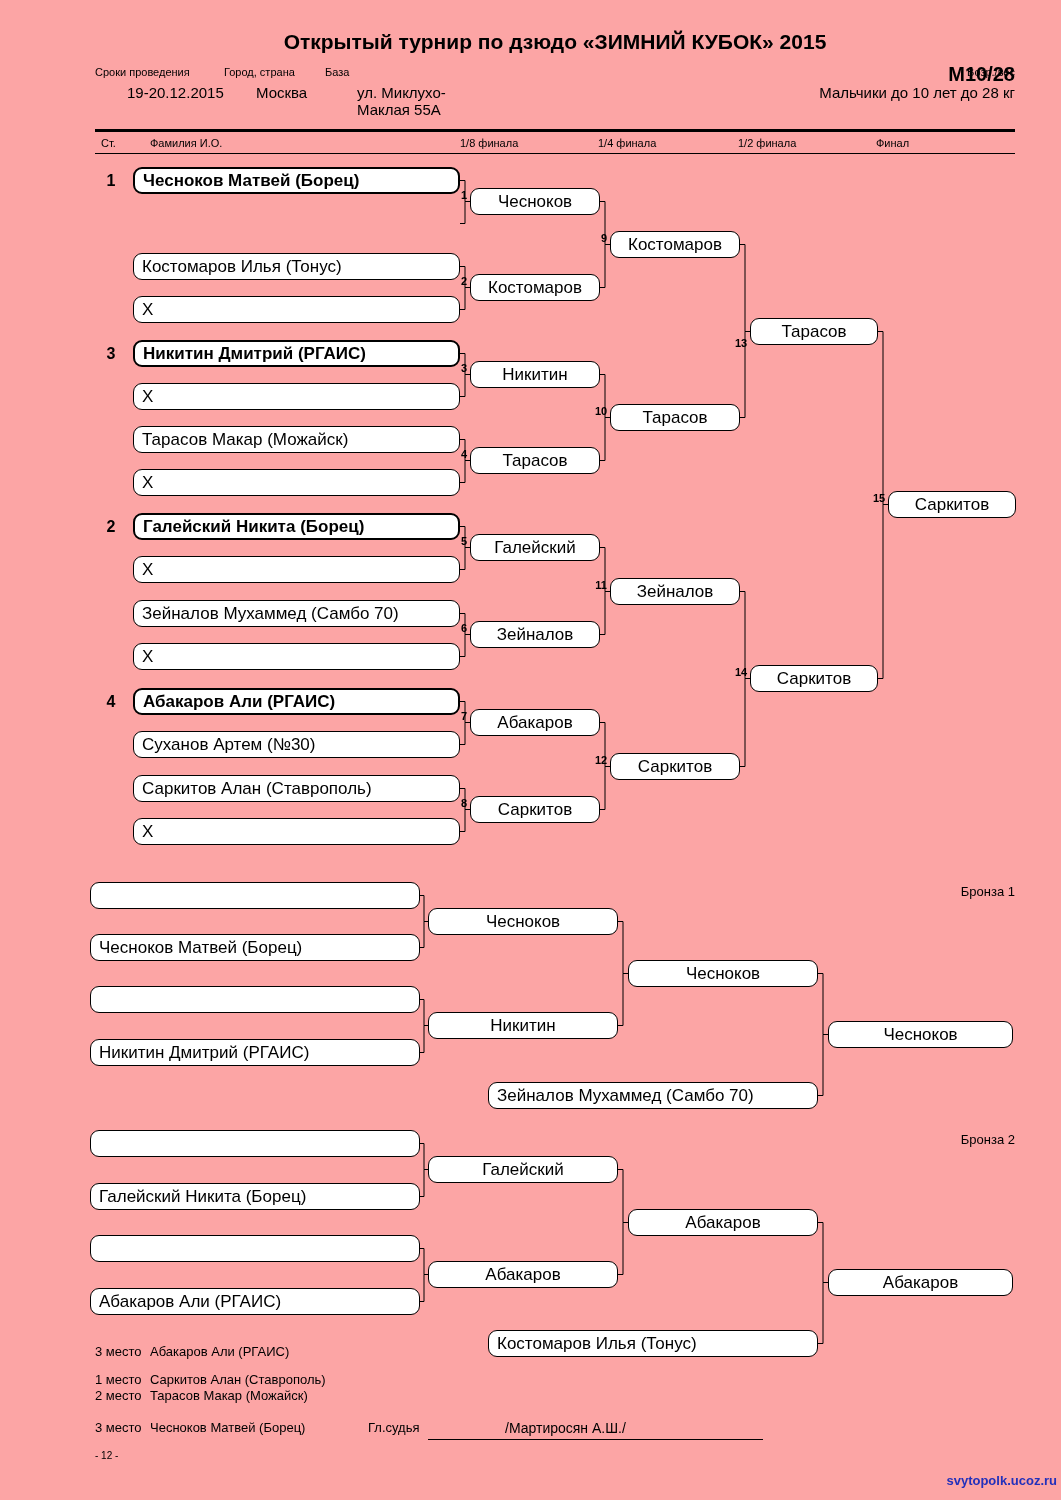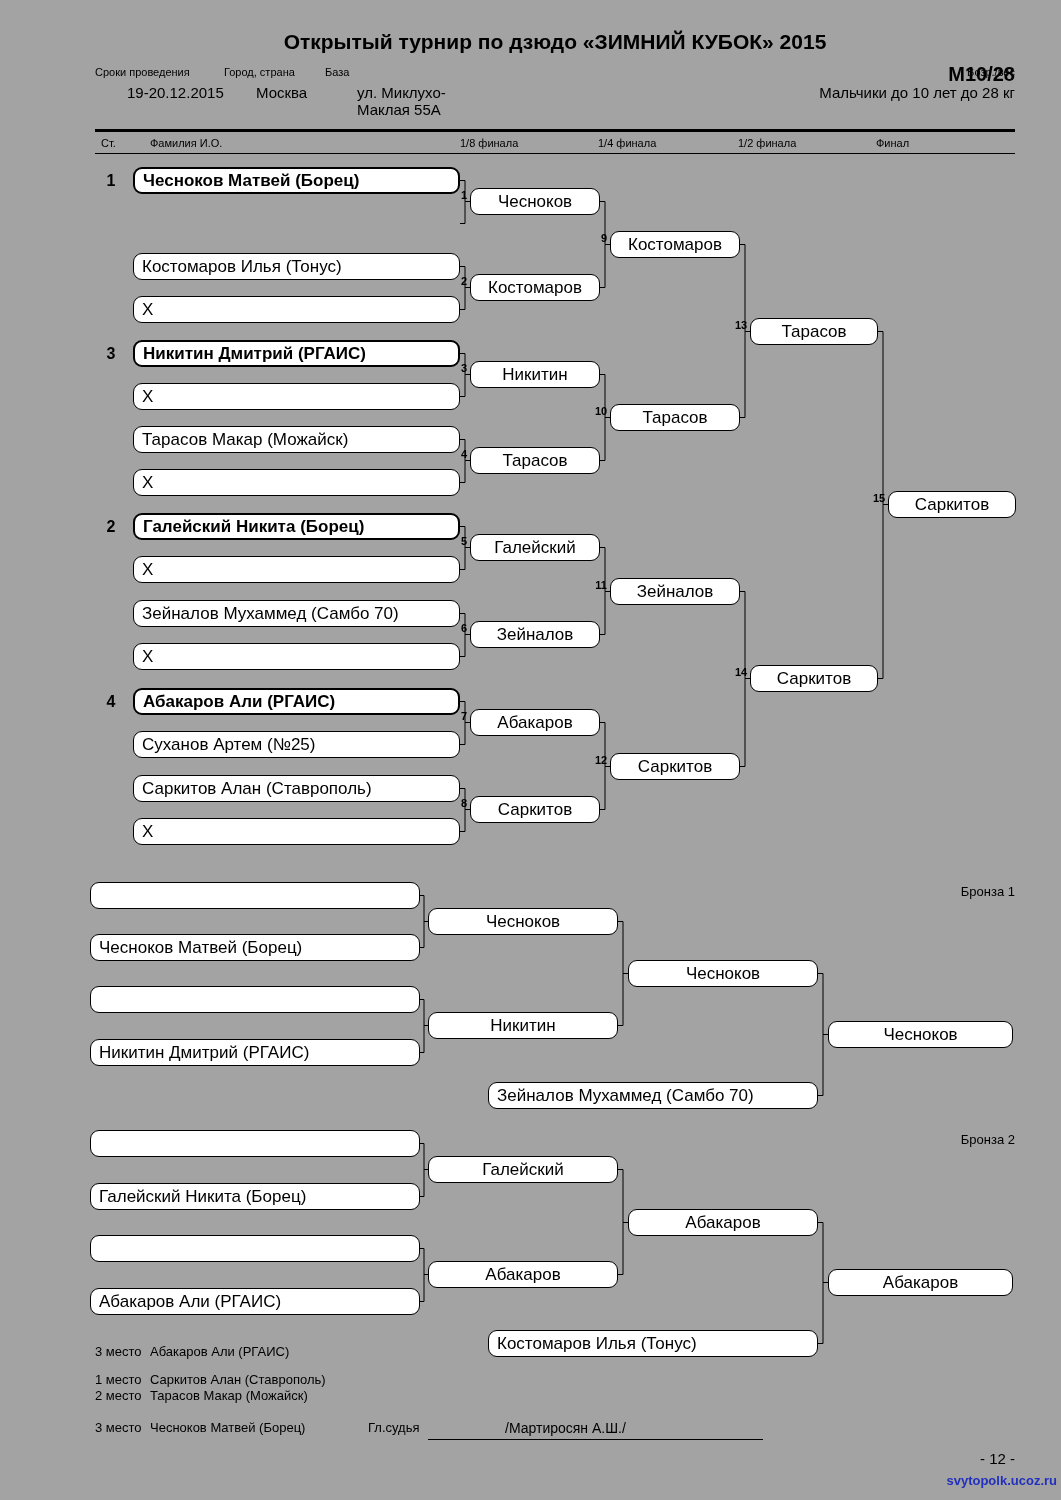--- a/index.html
+++ b/index.html
@@ -1,18 +1,18 @@
 <!DOCTYPE html>
 <html><head>
 <meta charset="utf-8">
 <style>
   * { margin:0; padding:0; box-sizing:border-box; }
   html,body { background:#fff; }
   #page {
-    position:relative; width:1061px; height:1500px; background:#a3a3a3;
+    position:relative; width:1061px; height:1500px; background:#fca5a5;
     font-family:"Liberation Sans","DejaVu Sans",sans-serif; color:#000; overflow:hidden;
   }
   svg#connectors { position:absolute; left:0; top:0; pointer-events:none; }
   svg#connectors path { stroke:#000; stroke-width:1; fill:none; }
 
   .title { position:absolute; left:95px; top:30px; width:920px; text-align:center; font-size:21px; font-weight:bold; }
   .code  { position:absolute; right:46px; top:31px; font-size:20px; font-weight:bold;margin-top:32px; }
 
   .hlabel { position:absolute; top:66px; font-size:11px; }
   .hvalue { position:absolute; font-size:15px;margin-left:32px; }
@@ -31,21 +31,21 @@
 
   .bronze-label { position:absolute; right:46px; font-size:13px; }
 
   .res { position:absolute; left:95px; font-size:13px; white-space:nowrap; }
   .res .place { display:inline-block; width:55px; }
 
   .judge-label { position:absolute; left:368px; top:1420px; font-size:13px; }
   .judge-name  { position:absolute; left:505px; top:1420px; font-size:14px; }
   .sig-line { position:absolute; left:428px; top:1439px; width:335px; height:1px; background:#000; }
 
-  .pagenum { position:absolute; left:95px; top:1450px; width:920px; text-align:right; font-size:15px; }
+  .pagenum { position:absolute; left:95px; top:1450px; width:920px; text-align:left; font-size:10px; }
   .watermark { position:absolute; right:4px; top:1473px; font-size:13px; font-weight:bold; color:#2230bb; }
 </style>
 </head>
 <body>
 
 <div id="page">
 
   <svg id="connectors" width="1061" height="1500">
       <path d="M 460 180.5 L 465 180.5 L 465 201.5 L 470 201.5"></path>
       <path d="M 460 223.5 L 465 223.5 L 465 201.5 L 470 201.5"></path>
@@ -130,21 +130,21 @@
   <div class="pbox" id="mp3" style="left:133px;top:296px;width:327px">X</div>
   <div class="pbox boldbox" id="mp4" style="left:133px;top:340px;width:327px">Никитин Дмитрий (РГАИС)</div>
   <div class="pbox" id="mp5" style="left:133px;top:383px;width:327px">X</div>
   <div class="pbox" id="mp6" style="left:133px;top:426px;width:327px">Тарасов Макар (Можайск)</div>
   <div class="pbox" id="mp7" style="left:133px;top:469px;width:327px">X</div>
   <div class="pbox boldbox" id="mp8" style="left:133px;top:513px;width:327px">Галейский Никита (Борец)</div>
   <div class="pbox" id="mp9" style="left:133px;top:556px;width:327px">X</div>
   <div class="pbox" id="mp10" style="left:133px;top:600px;width:327px">Зейналов Мухаммед (Самбо 70)</div>
   <div class="pbox" id="mp11" style="left:133px;top:643px;width:327px">X</div>
   <div class="pbox boldbox" id="mp12" style="left:133px;top:688px;width:327px">Абакаров Али (РГАИС)</div>
-  <div class="pbox" id="mp13" style="left:133px;top:731px;width:327px">Суханов Артем (№25)</div>
+  <div class="pbox" id="mp13" style="left:133px;top:731px;width:327px">Суханов Артем (№30)</div>
   <div class="pbox" id="mp14" style="left:133px;top:775px;width:327px">Саркитов Алан (Ставрополь)</div>
   <div class="pbox" id="mp15" style="left:133px;top:818px;width:327px">X</div>
 
   <div class="num" style="left:455px;top:189px">1</div>
   <div class="pbox wbox" id="mw0" style="left:470px;top:188px;width:130px">Чесноков</div>
   <div class="num" style="left:455px;top:275px">2</div>
   <div class="pbox wbox" id="mw1" style="left:470px;top:274px;width:130px">Костомаров</div>
   <div class="num" style="left:455px;top:362px">3</div>
   <div class="pbox wbox" id="mw2" style="left:470px;top:361px;width:130px">Никитин</div>
   <div class="num" style="left:455px;top:448px">4</div>
@@ -160,21 +160,21 @@
 
   <div class="num" style="left:595px;top:232px">9</div>
   <div class="pbox wbox" id="mq0" style="left:610px;top:231px;width:130px">Костомаров</div>
   <div class="num" style="left:595px;top:405px">10</div>
   <div class="pbox wbox" id="mq1" style="left:610px;top:404px;width:130px">Тарасов</div>
   <div class="num" style="left:595px;top:579px">11</div>
   <div class="pbox wbox" id="mq2" style="left:610px;top:578px;width:130px">Зейналов</div>
   <div class="num" style="left:595px;top:754px">12</div>
   <div class="pbox wbox" id="mq3" style="left:610px;top:753px;width:130px">Саркитов</div>
 
-  <div class="num" style="left:735px;top:319px">13</div>
+  <div class="num" style="left:735px;top:337px">13</div>
   <div class="pbox wbox" id="ms0" style="left:750px;top:318px;width:128px">Тарасов</div>
   <div class="num" style="left:735px;top:666px">14</div>
   <div class="pbox wbox" id="ms1" style="left:750px;top:665px;width:128px">Саркитов</div>
 
   <div class="num" style="left:873px;top:492px">15</div>
   <div class="pbox wbox" id="mf0" style="left:888px;top:491px;width:128px">Саркитов</div>
 
   <div class="bronze-label" style="top:884px">Бронза 1</div>
   <div class="pbox" id="b1a0" style="left:90px;top:882px;width:330px"></div>
   <div class="pbox" id="b1a1" style="left:90px;top:934px;width:330px">Чесноков Матвей (Борец)</div>

